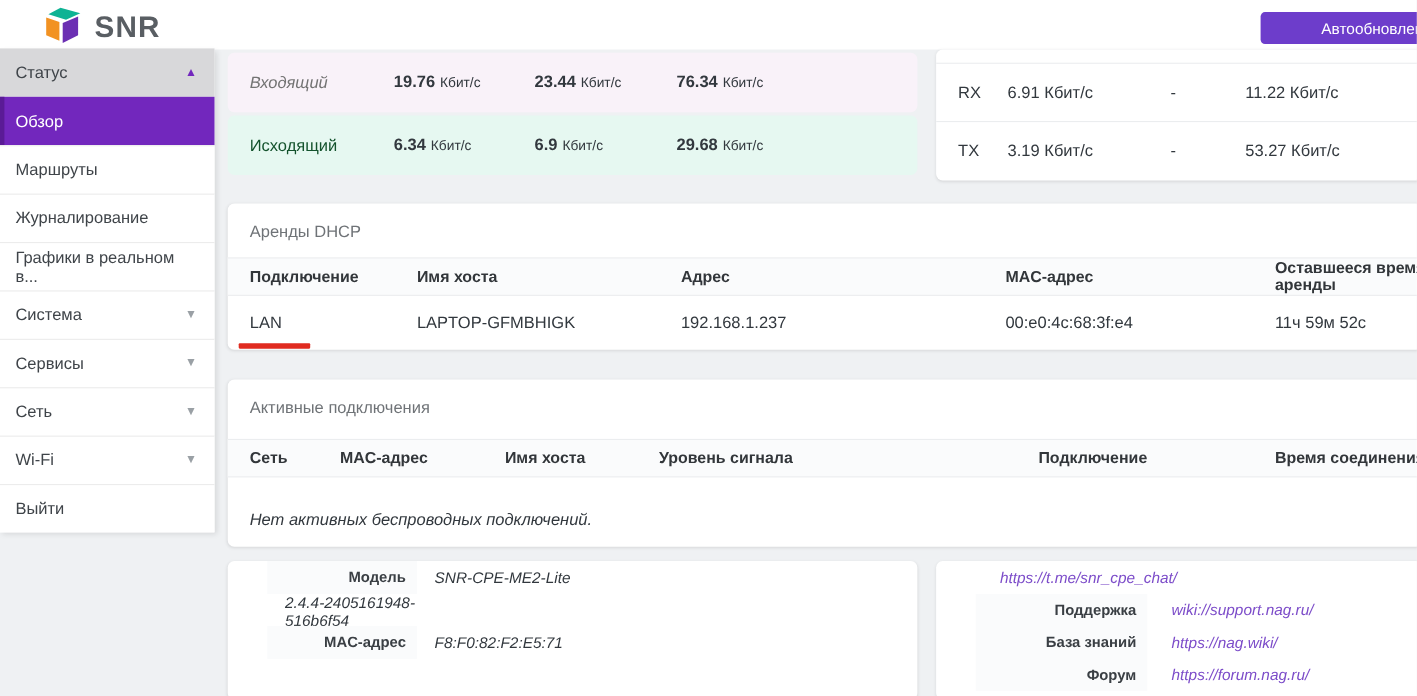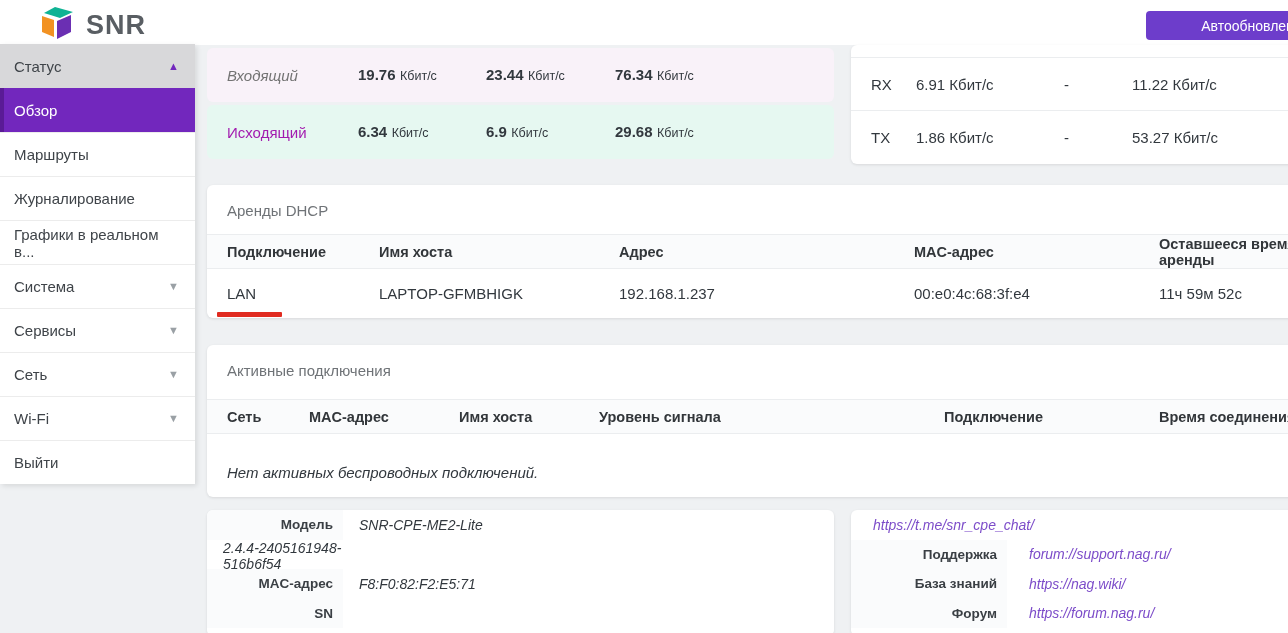--- a/index.html
+++ b/index.html
@@ -41,21 +41,21 @@
   
   .traffic-card{left:207px;top:48px;width:627px;height:111px;background:transparent;box-shadow:none;}
   .traffic-row{
     height:54px;display:grid;grid-template-columns:131px 128px 129px 1fr;
     align-items:center;padding-left:20px;border-radius:6px;box-sizing:border-box;
   }
   .traffic-row.incoming{background:#f9f2f9;margin-bottom:3px;}
   .traffic-row.outgoing{background:#e6f8f1;}
   .t-label{font-size:15px;}
   .traffic-row.incoming .t-label{color:#737373;font-style:italic;}
-  .traffic-row.outgoing .t-label{color:#a21caf;}
+  .traffic-row.outgoing .t-label{color:#14532d;}
   .t-num{font-size:15px;font-weight:bold;color:#32383e;text-align:center;}
   .t-unit{font-size:12.5px;color:#32383e;}
   
   .rxtx-card{left:851px;top:45px;width:460px;height:119px;overflow:hidden;}
   .rxtx-stub{height:12px;}
   .rxtx-row{
     height:53px;display:grid;grid-template-columns:45px 148px 68px 1fr;
     align-items:center;padding-left:20px;border-top:1px solid #ebedef;
     font-size:15px;color:#32383e;box-sizing:border-box;
   }
@@ -75,21 +75,21 @@
   .red-underline{position:absolute;left:-10px;bottom:1px;width:65px;height:5px;background:#e02b20;border-radius:1px;}
   
   .conn-card{left:207px;top:345px;width:1104px;height:152px;}
   .conn-cols{grid-template-columns:82px 150px 140px 345px 215px 1fr;}
   .conn-head{margin-top:20px;}
   .empty-msg{font-style:italic;font-size:15px;color:#32383e;padding:30px 0 0 20px;}
   
   .info-card{top:510px;height:126px;overflow:hidden;}
   .device-card{left:207px;width:627px;}
   .links-card{left:851px;width:460px;}
-  .info-row{display:grid;height:29.5px;align-items:center;}
+  .info-row{display:grid;height:29.5px;align-items:center;padding-left:36px;}
   .device-card .info-row{grid-template-columns:136px 1fr;}
   .links-card .info-row{grid-template-columns:156px 1fr;}
   .info-label{
     background:#fafbfc;height:100%;display:flex;align-items:center;justify-content:flex-end;
     padding-right:10px;font-size:13.5px;font-weight:bold;color:#3a3f44;box-sizing:border-box;
   }
   .info-value{padding-left:16px;font-size:14px;color:#32383e;font-style:italic;}
   .links-card .info-value{padding-left:22px;}
   .link{color:#7c4cc9;text-decoration:none;cursor:pointer;font-size:14px;}
   
@@ -166,21 +166,21 @@
 <div class="card rxtx-card">
   <div class="rxtx-stub"></div>
   <div class="rxtx-row">
     <span>RX</span>
     <span>6.91 Кбит/с</span>
     <span>-</span>
     <span>11.22 Кбит/с</span>
   </div>
   <div class="rxtx-row">
     <span>TX</span>
-    <span>1.86 Кбит/с</span>
+    <span>3.19 Кбит/с</span>
     <span>-</span>
     <span>53.27 Кбит/с</span>
   </div>
 </div>
 
 <div class="card dhcp-card">
   <div class="card-title">Аренды DHCP</div>
   <div class="grid-head dhcp-cols">
     <span>Подключение</span>
     <span>Имя хоста</span>
@@ -219,31 +219,30 @@
     <span class="info-value">SNR-CPE-ME2-Lite</span>
   </div>
   <div class="info-row">
     <span class="info-value">2.4.4-2405161948-516b6f54</span>
   </div>
   <div class="info-row">
     <span class="info-label">MAC-адрес</span>
     <span class="info-value">F8:F0:82:F2:E5:71</span>
   </div>
   <div class="info-row">
-    <span class="info-label">SN</span>
   </div>
 </div>
 
 <div class="card info-card links-card">
   <div class="info-row">
     <span class="info-value"><a class="link">https://t.me/snr_cpe_chat/</a></span>
   </div>
   <div class="info-row">
     <span class="info-label">Поддержка</span>
-    <span class="info-value"><a class="link">forum://support.nag.ru/</a></span>
+    <span class="info-value"><a class="link">wiki://support.nag.ru/</a></span>
   </div>
   <div class="info-row">
     <span class="info-label">База знаний</span>
     <span class="info-value"><a class="link">https://nag.wiki/</a></span>
   </div>
   <div class="info-row">
     <span class="info-label">Форум</span>
     <span class="info-value"><a class="link">https://forum.nag.ru/</a></span>
   </div>
 </div>

